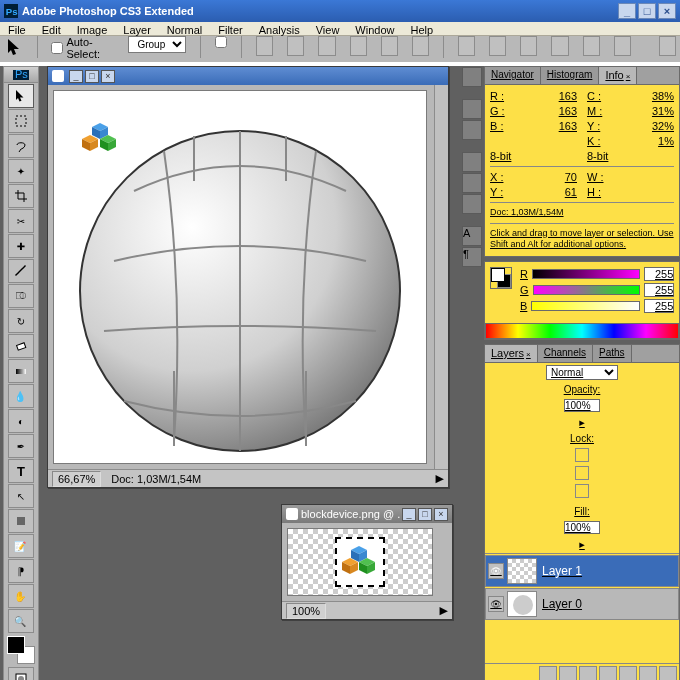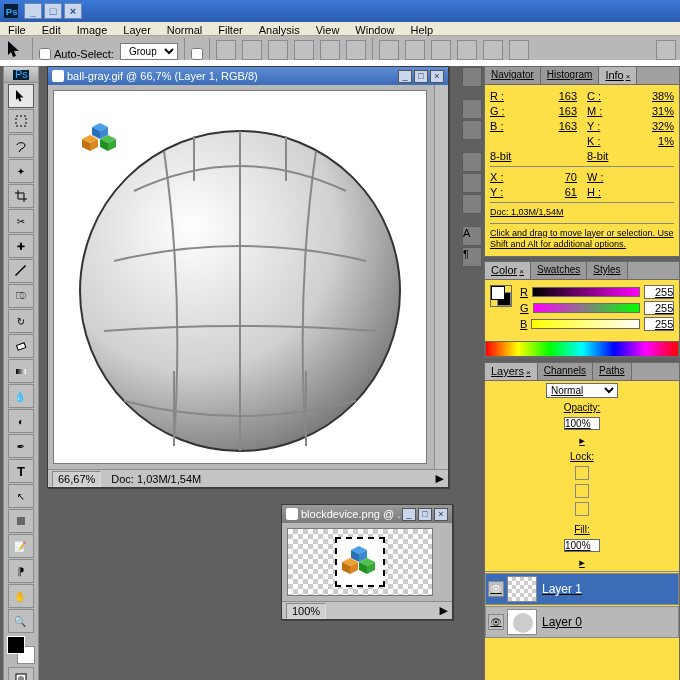--- a/index.html
+++ b/index.html
@@ -3,21 +3,21 @@
 <meta charset="utf-8">
 <style>
 * { box-sizing: border-box; margin: 0; padding: 0; font-family: Tahoma, sans-serif; font-size: 11px; }
 body { background: #606060; width: 680px; height: 680px; overflow: hidden; position: relative; }
 .titlebar { background: linear-gradient(#3b78d6, #2b5db0); height: 22px; display: flex; align-items: center; color: #fff; padding: 0 4px; }
 .titlebar .icon { width: 14px; height: 14px; margin-right: 4px; }
 .titlebar .title { flex: 1; font-weight: bold; }
 .titlebar .winbtn { width: 18px; height: 16px; background: #c8d7ee; border: 1px solid #6a88b8; margin-left: 2px; text-align: center; line-height: 14px; color: #2b4f8d; font-weight: bold; }
 .menubar { background: #ece9d8; height: 14px; display: flex; border-bottom: 1px solid #aca899; }
 .menubar .menuitem { padding: 2px 8px; cursor: default; }
-.optbar { background: #b8b8b8; height: 30px; display: flex; align-items: flex-end; border-bottom: 6px solid #ffffff; padding: 0 4px; gap: 6px; }
+.optbar { background: #b8b8b8; height: 30px; display: flex; align-items: flex-start; border-bottom: 4px solid #ffffff; padding: 0 4px; gap: 14px; }
 .optbar .sel { background: #fff; border: 1px solid #7a7a7a; padding: 1px 4px; font-size: 10px; }
 .optbar .chk { display: flex; align-items: center; gap: 3px; font-size: 10px; }
 .optbar .chk input { width: 12px; height: 12px; }
 .optbar .sep { width: 1px; height: 22px; background: #8c8c8c; }
 .optbar .ibtn { width: 20px; height: 20px; border: 1px solid #8c8c8c; background: #c0c0c0; }
 .workspace { position: relative; height: 609px; background: #606060; }
 .toolbox { position: absolute; left: 3px; top: 0; width: 36px; background: #b8b8b8; border: 1px solid #8c8c8c; }
 .toolbox .tb { width: 34px; height: 16px; background: linear-gradient(#d0d0d0,#a8a8a8); border-bottom: 1px solid #8c8c8c; display:flex; align-items:center; justify-content:center; }
 .toolbox .tool { width: 26px; height: 24px; border: 1px solid #8c8c8c; background: #c0c0c0; margin: 1px auto; display: flex; align-items: center; justify-content: center; cursor: pointer; }
 .toolbox .tool.active { background: #e8e8e8; border-color: #5a5a5a; }
@@ -70,20 +70,21 @@
 .cubes { position: absolute; }
 </style>
 </head>
 <body>
 
 <div class="titlebar">
   <svg class="icon" viewBox="0 0 16 16">
       <rect width="16" height="16" fill="#001e36"></rect>
       <text x="2" y="12" fill="#31a8ff" font-size="10" font-weight="bold">Ps</text>
     </svg>
+  <span class="title">Adobe Photoshop CS3 Extended</span>
   <div class="winbtn">_</div>
   <div class="winbtn">□</div>
   <div class="winbtn">×</div>
 </div>
 
 <div class="menubar">
   <div class="menuitem">File</div>
   <div class="menuitem">Edit</div>
   <div class="menuitem">Image</div>
   <div class="menuitem">Layer</div>
@@ -233,21 +234,20 @@
           <rect x="2" y="2" width="10" height="10" fill="#fff" stroke="#000"></rect>
           <circle cx="7" cy="7" r="3" fill="#888"></circle>
         </svg>
       </div>
 
   </div>
 
   <div class="docwin" style="left:47px; top:0; width:402px;">
     <div class="dtitle">
       <div class="dicon"></div>
-      <span class="dttl">ball-gray.gif @ 66,7% (Layer 1, RGB/8)</span>
       <div class="dbtn">_</div>
       <div class="dbtn">□</div>
       <div class="dbtn">×</div>
     </div>
     <div class="canvas" style="width:372px;height:372px;">
       <svg viewBox="0 0 372 372" width="372" height="372">
         <defs>
           <radialGradient id="ballg" cx="35%" cy="30%" r="75%">
             <stop offset="0%" stop-color="#ffffff"></stop>
             <stop offset="60%" stop-color="#d0d0d0"></stop>
@@ -408,25 +408,20 @@
               <span>H :</span>
               <span></span>
             </div>
         </div>
         <div class="infotext">Doc: 1,03M/1,54M</div>
         <div class="infotext">Click and drag to move layer or selection. Use Shift and Alt for additional options.</div>
       </div>
     </div>
 
     <div class="panel">
-      <div class="tabs">
-        <div class="tab active"><span>Color</span><span class="x">×</span></div>
-        <div class="tab">Swatches</div>
-        <div class="tab">Styles</div>
-      </div>
       <div class="body" style="display:flex;gap:4px;">
         <div class="colsw">
             <div class="b"></div>
             <div class="f"></div>
           </div>
         <div style="flex:1">
           <div class="colrow">
               <span>R</span>
               <div class="sld"></div>
               <div class="val">255</div>

